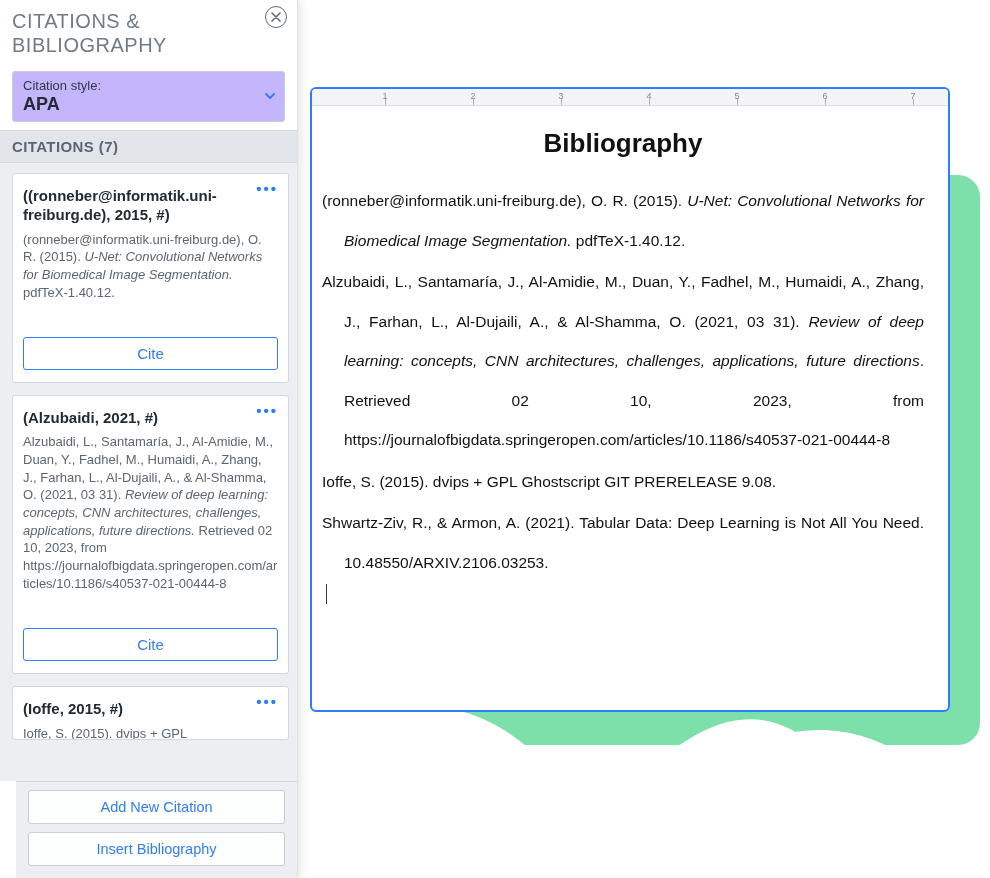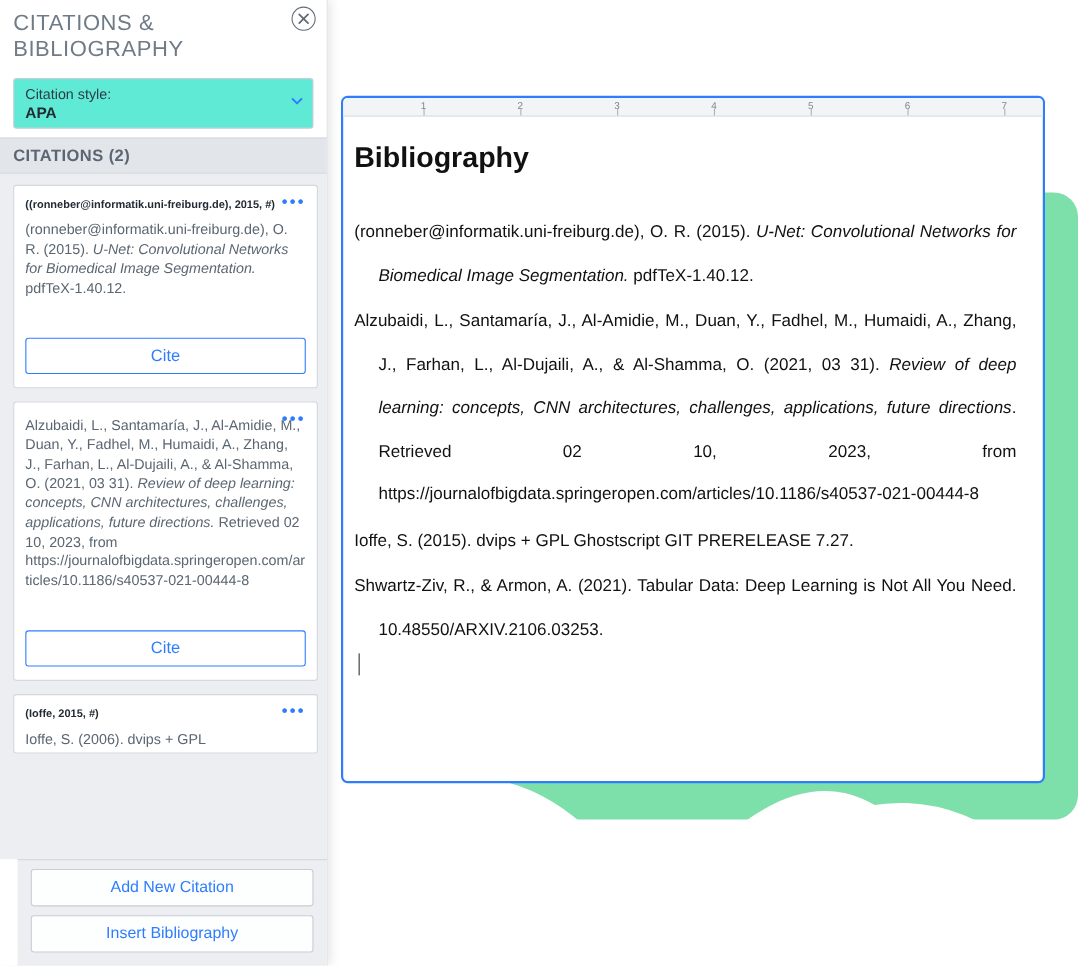--- a/index.html
+++ b/index.html
@@ -52,24 +52,24 @@
     content:""; position:absolute; bottom:0; left:50%; width:1px; height:6px; background:#aab2bb;
   }
   .doc-body {
     padding: 18px 24px 14px 10px;
     font-family: Arial, Helvetica, sans-serif;
     color: #111;
     height: calc(100% - 17px);
     overflow: hidden;
   }
   .doc-title {
-    text-align: left;
+    text-align: center;
     font-weight: 700;
     font-size: 26px;
-    margin: 4px 0 32px 0;
+    margin: 4px 0 22px 0;
   }
   .bib-entry {
     font-size: 15.5px;
     line-height: 2.55;
     text-align: justify;
     margin-bottom: 2px;
     padding-left: 22px;
     text-indent: -22px;
   }
   .bib-entry em { font-style: italic; }
@@ -109,27 +109,27 @@
     display: flex; align-items: center; justify-content: center;
     cursor: pointer;
     background:#fff;
   }
   .close-btn svg{ width:10px; height:10px; }
 
   .style-select {
     margin: 10px 12px 8px 12px;
     border: 1px solid #c7ced6;
     border-radius: 3px;
-    background: #5eead4;
+    background: #c4b5fd;
     padding: 6px 28px 6px 10px;
     position: relative;
     cursor: pointer;
   }
   .style-select .label { font-size: 13px; color: #2f3b47; }
-  .style-select .value { font-size: 14px; font-weight: 700; color: #222b34; margin-top: 1px; }
+  .style-select .value { font-size: 18px; font-weight: 700; color: #222b34; margin-top: 1px; }
   .style-select .chev {
     position: absolute; right: 8px; top: 50%; transform: translateY(-50%);
     color: #2f7dff;
   }
 
   .section-label {
     background: #e2e5e9;
     color: #5b6672;
     font-weight: 700;
     font-size: 15px;
@@ -150,21 +150,21 @@
   .citation-card {
     background: #fff;
     border: 1px solid #d3d8de;
     border-radius: 3px;
     padding: 12px 10px 12px 10px;
     margin-bottom: 12px;
     position: relative;
   }
   .citation-card:last-child{ margin-bottom: 2px; }
   .card-title {
-    font-size: 10px; font-weight: 700; color: #222b34;
+    font-size: 15px; font-weight: 700; color: #222b34;
     padding-right: 28px;
     line-height: 1.28;
     margin-bottom: 6px;
   }
   .card-more {
     position: absolute; right: 8px; top: 8px;
     color: #2f7dff; font-weight: 700; letter-spacing: 2px;
     cursor: pointer; padding: 2px;
     font-size: 15px;
     line-height: 0.6;
@@ -236,21 +236,21 @@
     <div class="doc-body">
       <div class="doc-title">Bibliography</div>
 
       <p class="bib-entry">
         <span>(ronneber@informatik.uni-freiburg.de), O. R. (2015). </span><em>U-Net: Convolutional Networks for Biomedical Image Segmentation.</em><span> pdfTeX-1.40.12.</span>
       </p>
       <p class="bib-entry">
         <span>Alzubaidi, L., Santamaría, J., Al-Amidie, M., Duan, Y., Fadhel, M., Humaidi, A., Zhang, J., Farhan, L., Al-Dujaili, A., &amp; Al-Shamma, O. (2021, 03 31). </span><em>Review of deep learning: concepts, CNN architectures, challenges, applications, future directions</em><span>. Retrieved 02 10, 2023, from https://journalofbigdata.springeropen.com/articles/10.1186/s40537-021-00444-8</span>
       </p>
       <p class="bib-entry">
-        <span>Ioffe, S. (2015). dvips + GPL Ghostscript GIT PRERELEASE 7.27.</span><em></em><span></span>
+        <span>Ioffe, S. (2015). dvips + GPL Ghostscript GIT PRERELEASE 9.08.</span><em></em><span></span>
       </p>
       <p class="bib-entry">
         <span>Shwartz-Ziv, R., &amp; Armon, A. (2021). Tabular Data: Deep Learning is Not All You Need. 10.48550/ARXIV.2106.03253.</span><em></em><span></span>
       </p>
       <span class="cursor"></span>
     </div>
   </div>
 
   <aside class="sidebar">
     <div class="sb-header">
@@ -265,46 +265,47 @@
     <div class="style-select">
       <div class="label">Citation style:</div>
       <div class="value">APA</div>
       <span class="chev">
         <svg width="12" height="12" viewBox="0 0 12 12">
             <path d="M2 4 L6 8 L10 4" fill="none" stroke="#2f7dff" stroke-width="1.8" stroke-linecap="round" stroke-linejoin="round"></path>
           </svg>
       </span>
     </div>
 
-    <div class="section-label">CITATIONS (2)</div>
+    <div class="section-label">CITATIONS (7)</div>
 
     <div class="citation-list">
 
       <div class="citation-card">
         <div class="card-more">•••</div>
         <div class="card-title">((ronneber@informatik.uni-freiburg.de), 2015, #)</div>
         <div class="card-desc">
           <span>(ronneber@informatik.uni-freiburg.de), O. R. (2015). </span><em>U-Net: Convolutional Networks for Biomedical Image Segmentation.</em><span> pdfTeX-1.40.12.</span>
         </div>
         <button class="cite-btn">Cite</button>
       </div>
 
       <div class="citation-card">
         <div class="card-more">•••</div>
+        <div class="card-title">(Alzubaidi, 2021, #)</div>
         <div class="card-desc">
           <span>Alzubaidi, L., Santamaría, J., Al-Amidie, M., Duan, Y., Fadhel, M., Humaidi, A., Zhang, J., Farhan, L., Al-Dujaili, A., &amp; Al-Shamma, O. (2021, 03 31). </span><em>Review of deep learning: concepts, CNN architectures, challenges, applications, future directions.</em><span> Retrieved  02 10, 2023, from https://journalofbigdata.springeropen.com/articles/10.1186/s40537-021-00444-8</span>
         </div>
         <button class="cite-btn">Cite</button>
       </div>
 
       <div class="citation-card truncated">
         <div class="card-more">•••</div>
         <div class="card-title">(Ioffe, 2015, #)</div>
         <div class="card-desc">
-          <span>Ioffe, S. (2006). dvips + GPL</span><em></em><span></span>
+          <span>Ioffe, S. (2015). dvips + GPL</span><em></em><span></span>
         </div>
       </div>
 
     </div>
 
     <div class="sb-footer">
       <button class="footer-btn">Add New Citation</button>
       <button class="footer-btn">Insert Bibliography</button>
     </div>
   </aside>

